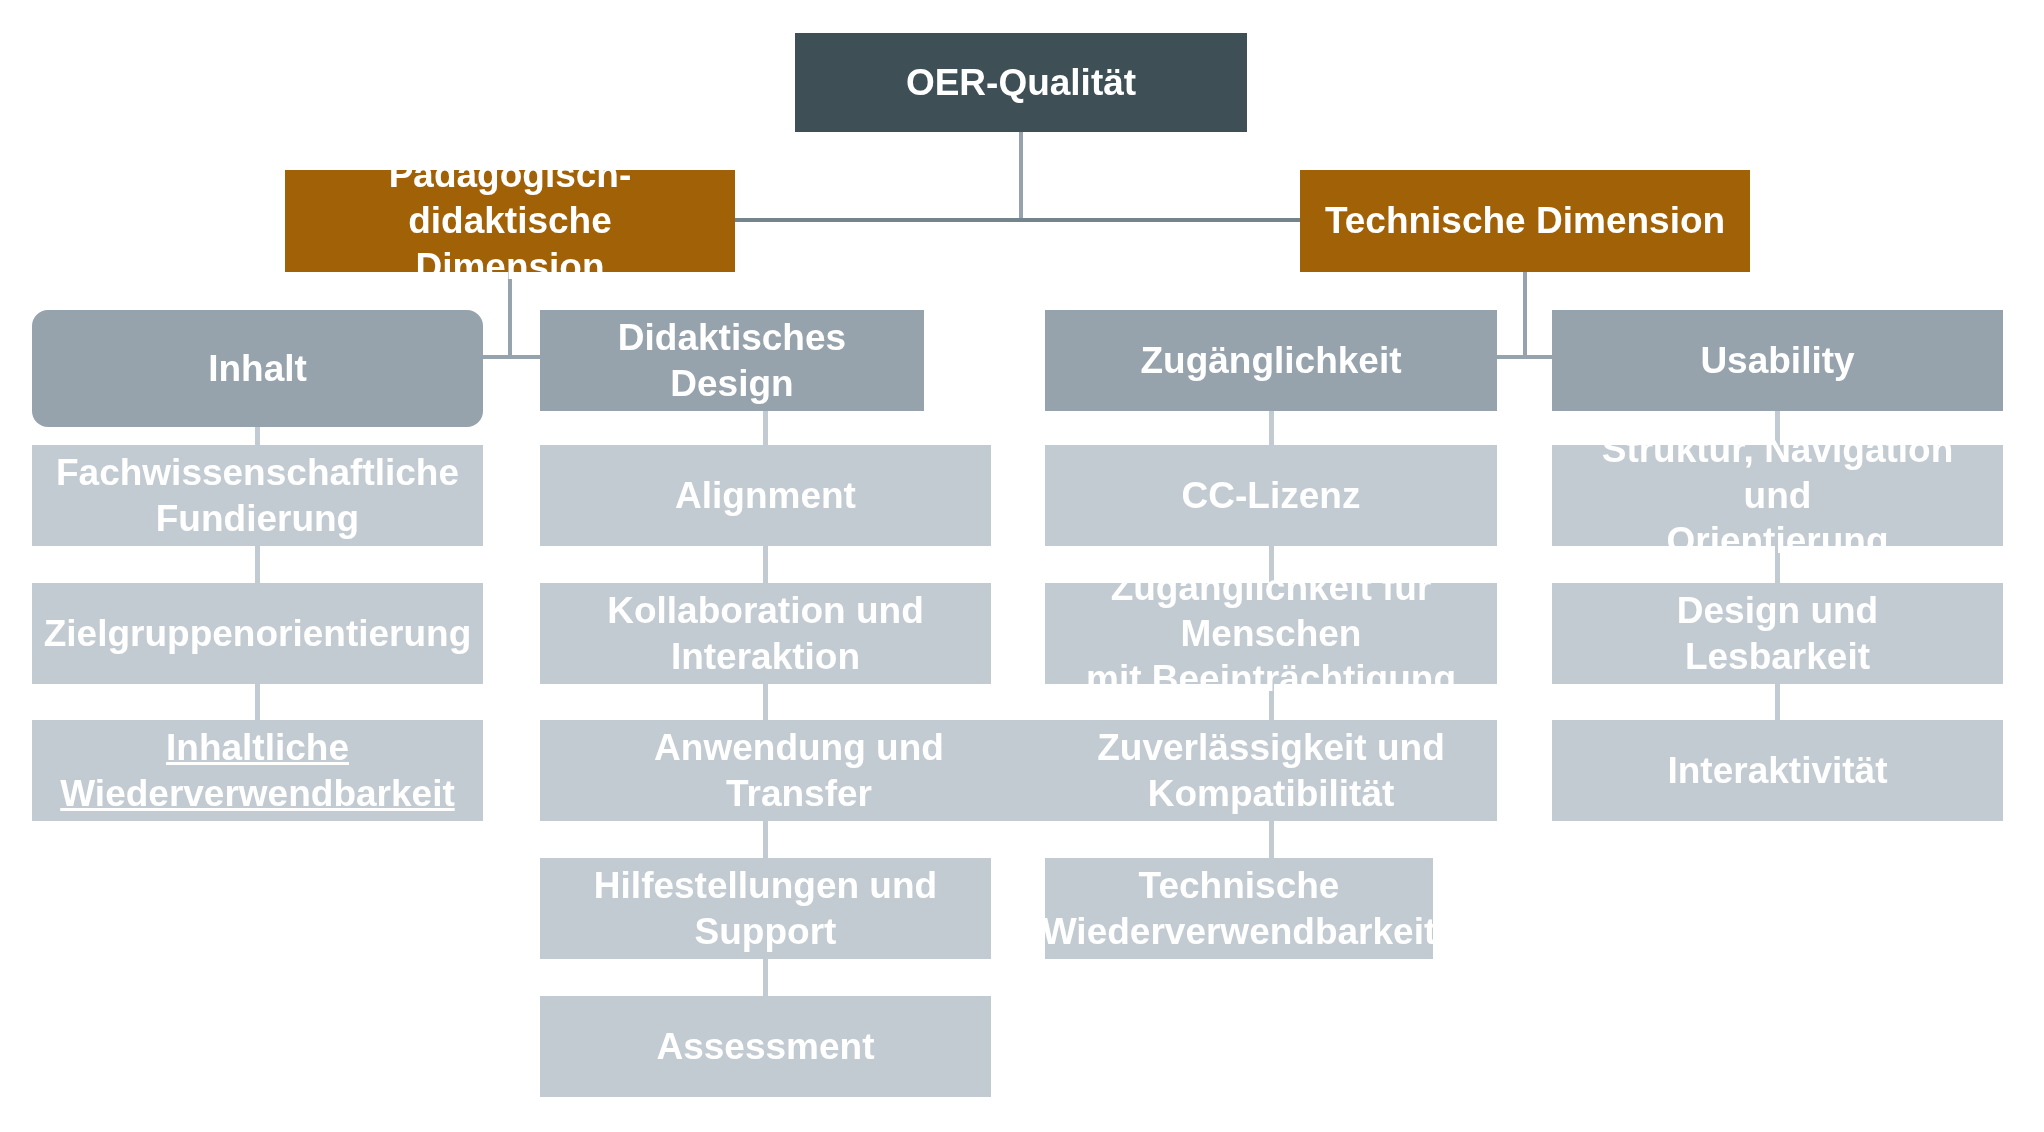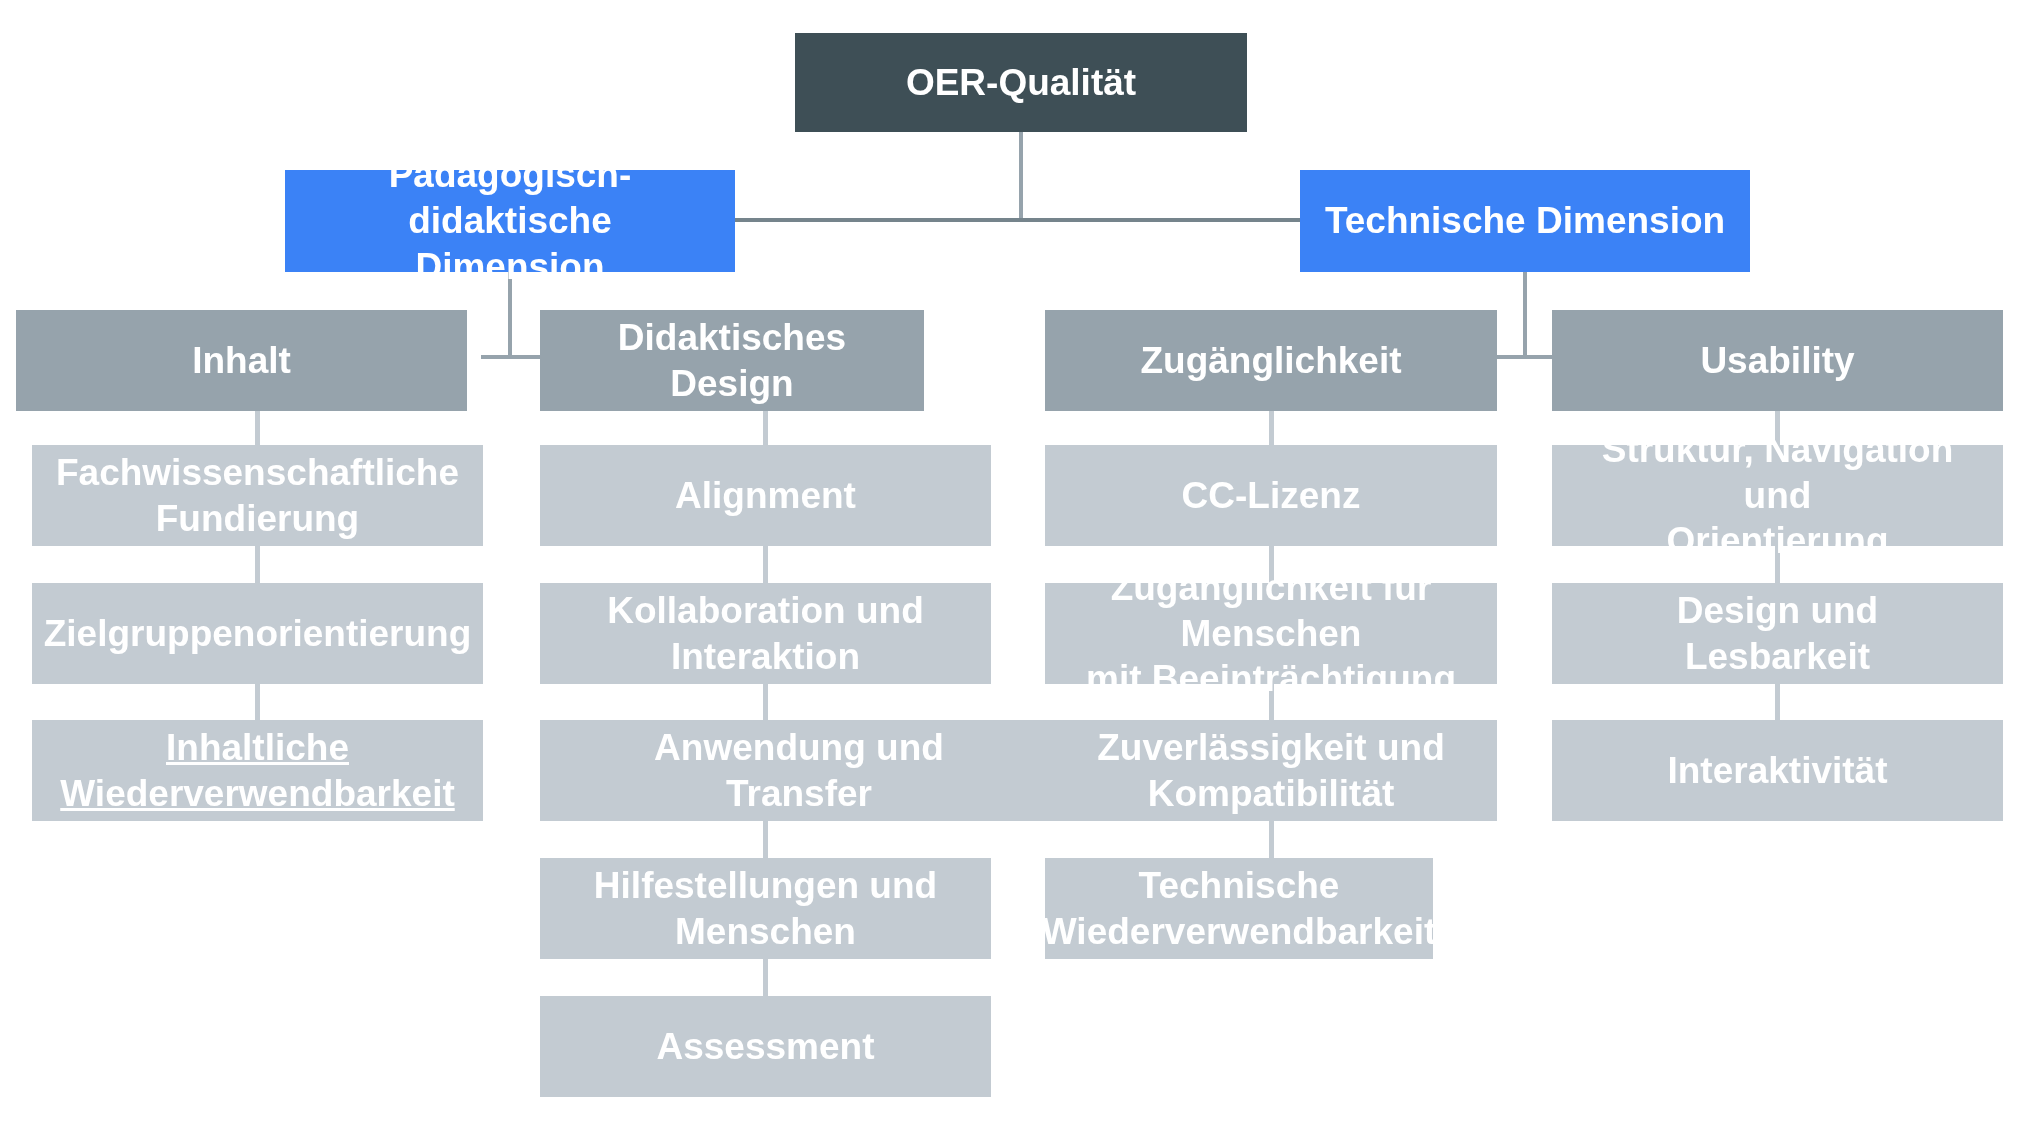--- a/index.html
+++ b/index.html
@@ -19,21 +19,21 @@
     text-align:center;
     color:#ffffff;
     font-weight:bold;
     font-size:37px;
     line-height:1.24;
     white-space:pre-line;
     box-sizing:border-box;
     padding:0 14px;
   }
   .root  {background:#3e4f56;}
-  .dim   {background:#3b82f6;}
+  .dim   {background:#a16207;}
   .hdr   {background:#96a3ac;}
   .child {background:#c3cbd2;}
   .line{position:absolute;}
   .l-dark {background:#75848c;}
   .l-mid  {background:#96a3ac;}
   .l-light{background:#c3cbd2;}
 </style>
 </head>
 <body>
 
@@ -65,38 +65,38 @@
   <div class="line l-light" style="left:1775px;top:409px;width:5px;height:38px;"></div>
   <div class="line l-light" style="left:1775px;top:544px;width:5px;height:41px;"></div>
   <div class="line l-light" style="left:1775px;top:682px;width:5px;height:40px;"></div>
 
   <div class="box root" style="left:795px;top:33px;width:452px;height:99px;">OER-Qualität</div>
 
   <div class="box dim" style="left:285px;top:170px;width:450px;height:102px;">Pädagogisch-didaktische
 Dimension</div>
   <div class="box dim" style="left:1300px;top:170px;width:450px;height:102px;">Technische Dimension</div>
 
-  <div class="box hdr" style="left:16px;top:310px;width:451px;height:101px;">Inhalt</div>
+  <div class="box hdr" style="left:32px;top:310px;width:451px;height:117px;border-radius:16px;">Inhalt</div>
   <div class="box hdr" style="left:540px;top:310px;width:384px;height:101px;">Didaktisches Design</div>
   <div class="box hdr" style="left:1045px;top:310px;width:452px;height:101px;">Zugänglichkeit</div>
   <div class="box hdr" style="left:1552px;top:310px;width:451px;height:101px;">Usability</div>
 
   <div class="box child" style="left:32px;top:445px;width:451px;height:101px;">Fachwissenschaftliche
 Fundierung</div>
   <div class="box child" style="left:32px;top:583px;width:451px;height:101px;">Zielgruppenorientierung</div>
   <div class="box child" style="left:32px;top:720px;width:451px;height:101px;text-decoration:underline;">Inhaltliche
 Wiederverwendbarkeit</div>
 
   <div class="box child" style="left:540px;top:445px;width:451px;height:101px;">Alignment</div>
   <div class="box child" style="left:540px;top:583px;width:451px;height:101px;">Kollaboration und
 Interaktion</div>
   <div class="box child" style="left:540px;top:720px;width:518px;height:101px;">Anwendung und
 Transfer</div>
   <div class="box child" style="left:540px;top:858px;width:451px;height:101px;">Hilfestellungen und
-Menschen</div>
+Support</div>
   <div class="box child" style="left:540px;top:996px;width:451px;height:101px;">Assessment</div>
 
   <div class="box child" style="left:1045px;top:445px;width:452px;height:101px;">CC-Lizenz</div>
   <div class="box child" style="left:1045px;top:583px;width:452px;height:101px;">Zugänglichkeit für Menschen
 mit Beeinträchtigung</div>
   <div class="box child" style="left:1045px;top:720px;width:452px;height:101px;">Zuverlässigkeit und
 Kompatibilität</div>
   <div class="box child" style="left:1045px;top:858px;width:388px;height:101px;">Technische
 Wiederverwendbarkeit</div>
 

